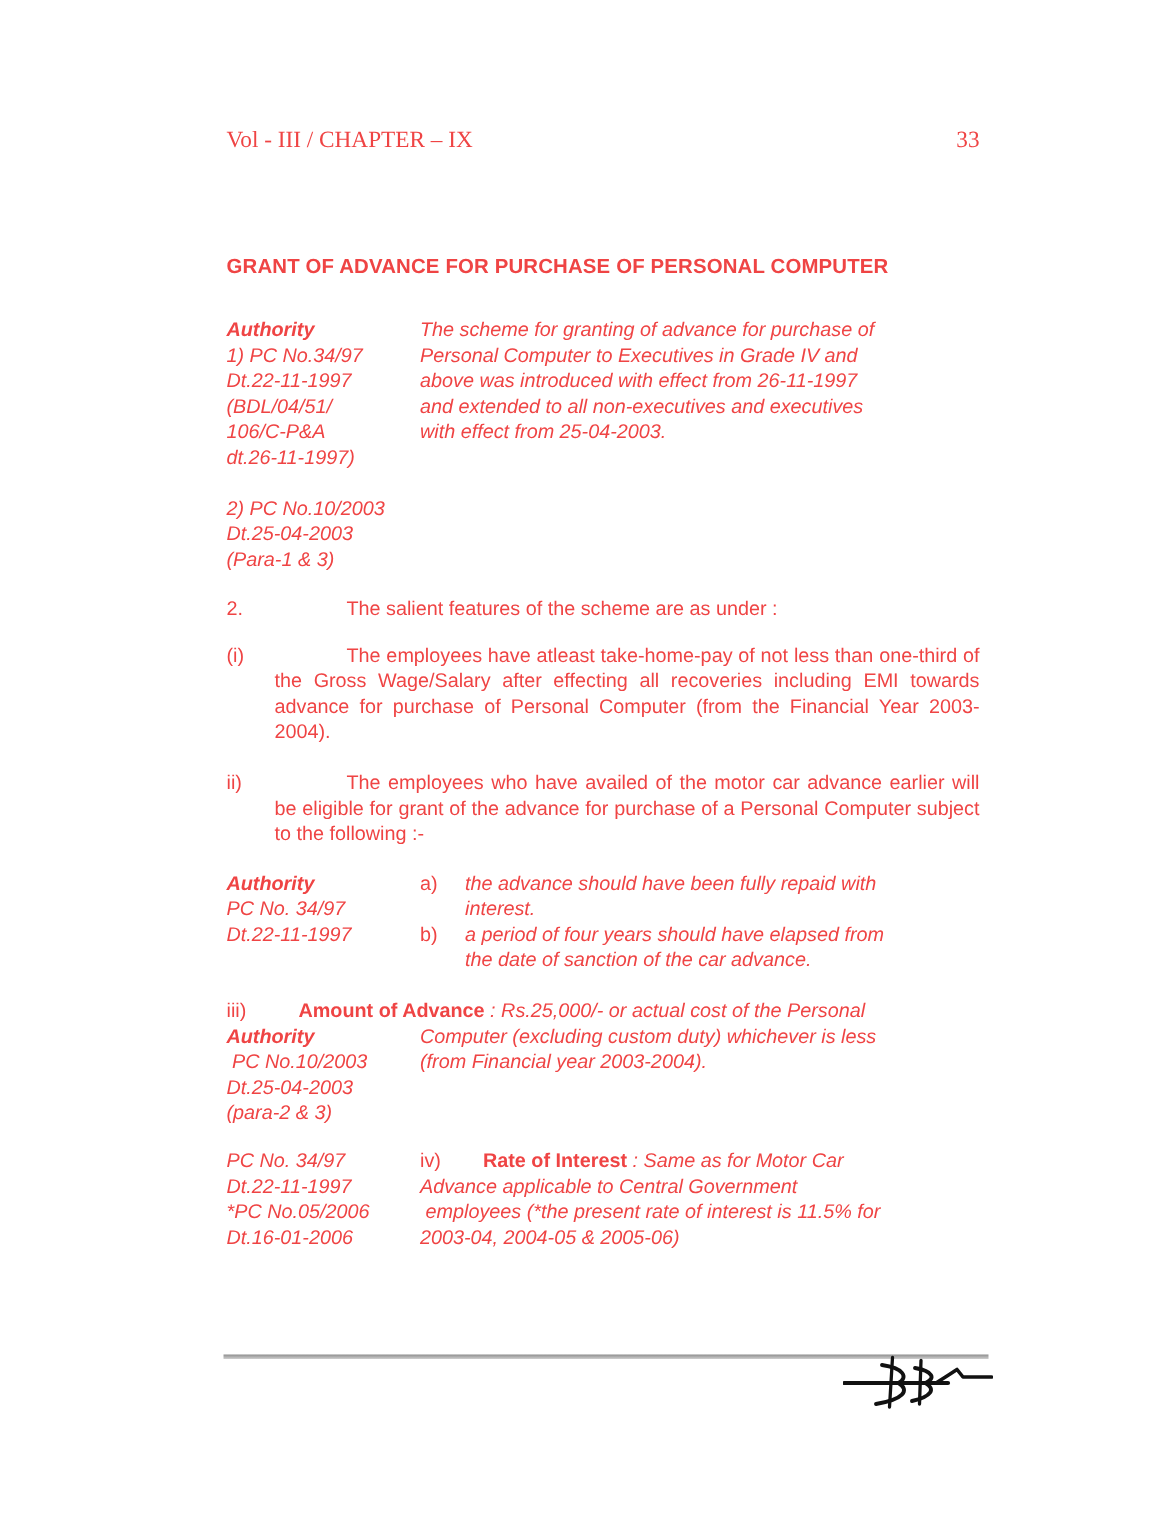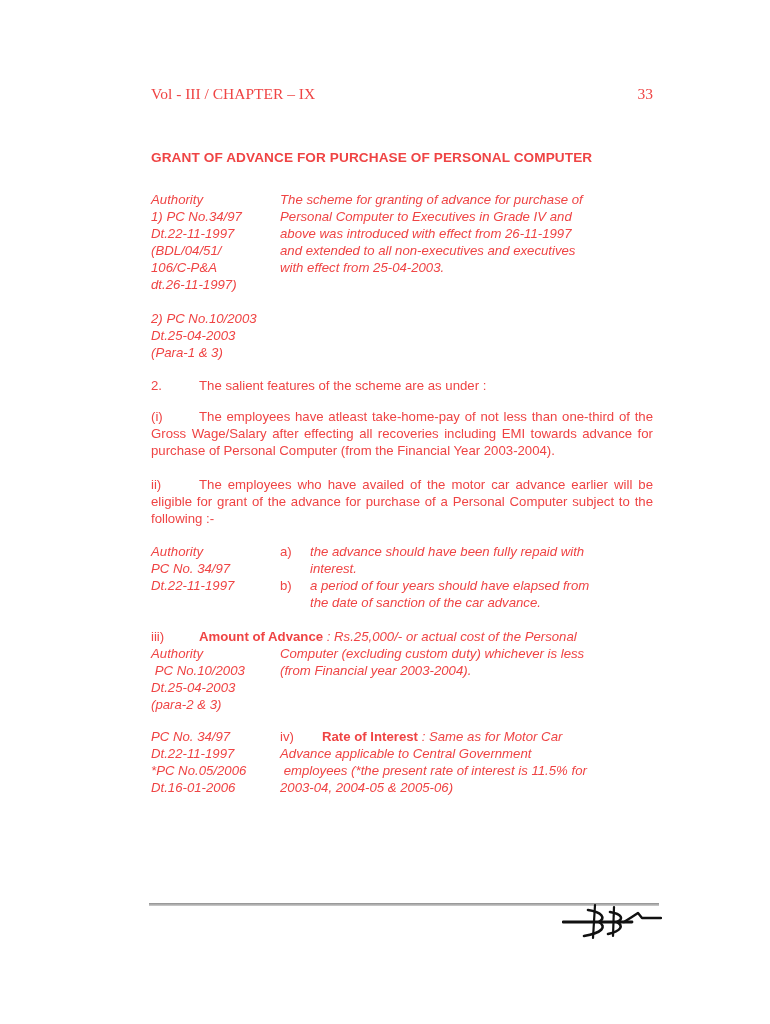--- a/index.html
+++ b/index.html
@@ -1,32 +1,32 @@
 <!DOCTYPE html>
 <html><head>
 <meta charset="utf-8">
 <style>
   html,body{margin:0;padding:0;background:#ffffff;}
   .page{position:relative;width:770px;height:1024px;background:#ffffff;overflow:hidden;
         font-family:"Liberation Sans",sans-serif;font-size:13.2px;line-height:17px;color:#ef4444;}
   .content{position:absolute;left:151px;top:84px;width:502px;}
   .doc-header{display:flex;justify-content:space-between;align-items:baseline;
               font-family:"Liberation Serif",serif;font-size:15.5px;line-height:19px;}
-  .doc-title{margin-top:46px;font-weight:bold;font-size:13.6px;line-height:18px;letter-spacing:.1px;}
+  .doc-title{margin-top:66px;font-weight:bold;font-size:13.6px;line-height:18px;letter-spacing:.1px;}
   .two-col{display:flex;}
   .col-left{width:129px;flex-shrink:0;}
   .col-right{flex:1;}
-  .auth-label{font-weight:normal;font-style:italic;}
+  .auth-label{font-weight:bold;font-style:italic;}
   .it{font-style:italic;}
   .tline{white-space:pre-wrap;font-style:italic;}
   .mt24{margin-top:24px;} .mt17{margin-top:17px;} .mt16{margin-top:16px;}
   .mt15{margin-top:15px;} .mt14{margin-top:14px;}
   .marker-para{position:relative;}
   .marker{position:absolute;left:0;top:0;}
-  .ptext{text-indent:48px;}
+  .ptext{text-indent:48px;margin-left:32px;}
   .just{text-align:justify;}
   .imarker{display:inline-block;width:48px;}
   .imarker-sm{display:inline-block;width:42px;}
   .bold{font-weight:bold;}
   .cond-item{position:relative;padding-left:30px;}
   .cond-marker{position:absolute;left:0;top:0;}
   .footer-rule{position:absolute;left:149px;top:903px;width:510px;height:3px;
                background:linear-gradient(#8e8e8e,#cfcfcf);}
   .signature{position:absolute;left:562px;top:902px;width:100px;height:38px;}
 </style>

